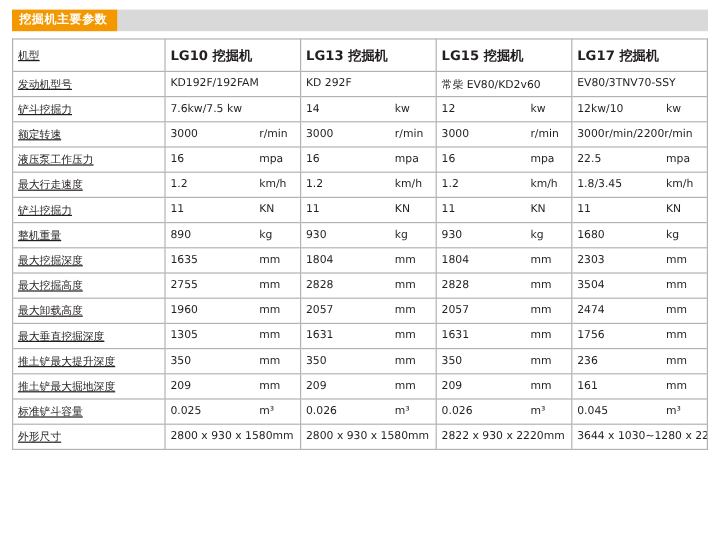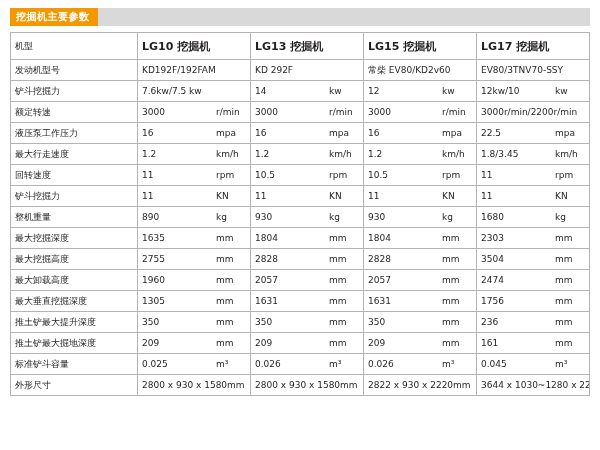--- a/index.html
+++ b/index.html
@@ -55,20 +55,21 @@
     padding: 0 4px;
     vertical-align: middle;
     font-size: 9px;
     color: #231f20;
     white-space: nowrap;
     overflow: hidden;
   }
   td.label {
     width: 118px;
     padding-left: 6px;
+    text-decoration: underline;
   }
   td.val {
     padding-left: 6px;
   }
   
   tr.model-row td {
     height: 26px;
     font-size: 11px;
     font-weight: bold;
   }
@@ -234,47 +235,20 @@
             </div>
           </td>
           <td class="val">
             <div class="cellwrap">
               <span class="cell-main">1.8/3.45</span>
               <span class="cell-unit">km/h</span>
             </div>
           </td>
         </tr>
         <tr>
-          <td class="label">回转速度</td>
-          <td class="val">
-            <div class="cellwrap">
-              <span class="cell-main">11</span>
-              <span class="cell-unit">rpm</span>
-            </div>
-          </td>
-          <td class="val">
-            <div class="cellwrap">
-              <span class="cell-main">10.5</span>
-              <span class="cell-unit">rpm</span>
-            </div>
-          </td>
-          <td class="val">
-            <div class="cellwrap">
-              <span class="cell-main">10.5</span>
-              <span class="cell-unit">rpm</span>
-            </div>
-          </td>
-          <td class="val">
-            <div class="cellwrap">
-              <span class="cell-main">11</span>
-              <span class="cell-unit">rpm</span>
-            </div>
-          </td>
-        </tr>
-        <tr>
           <td class="label">铲斗挖掘力</td>
           <td class="val">
             <div class="cellwrap">
               <span class="cell-main">11</span>
               <span class="cell-unit">KN</span>
             </div>
           </td>
           <td class="val">
             <div class="cellwrap">
               <span class="cell-main">11</span>

